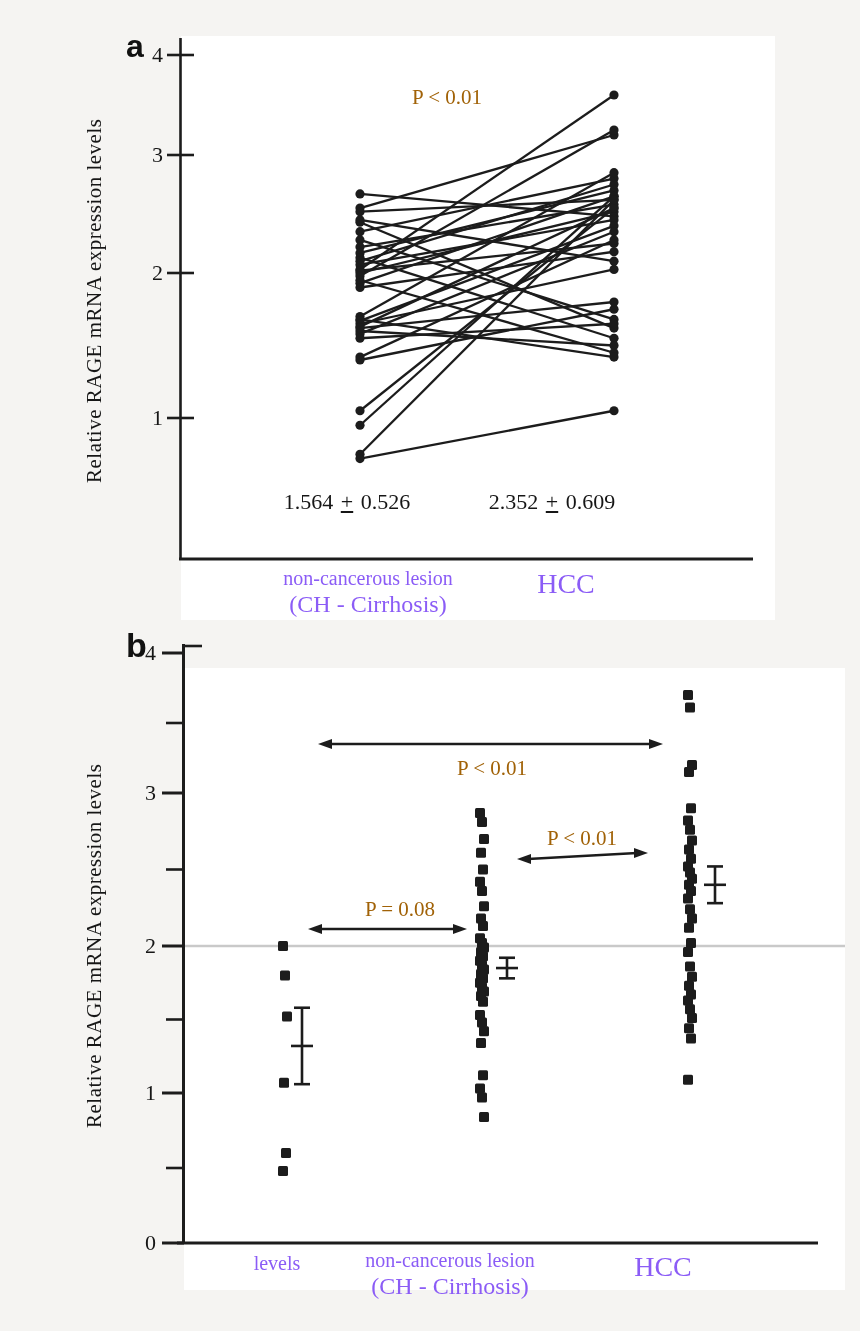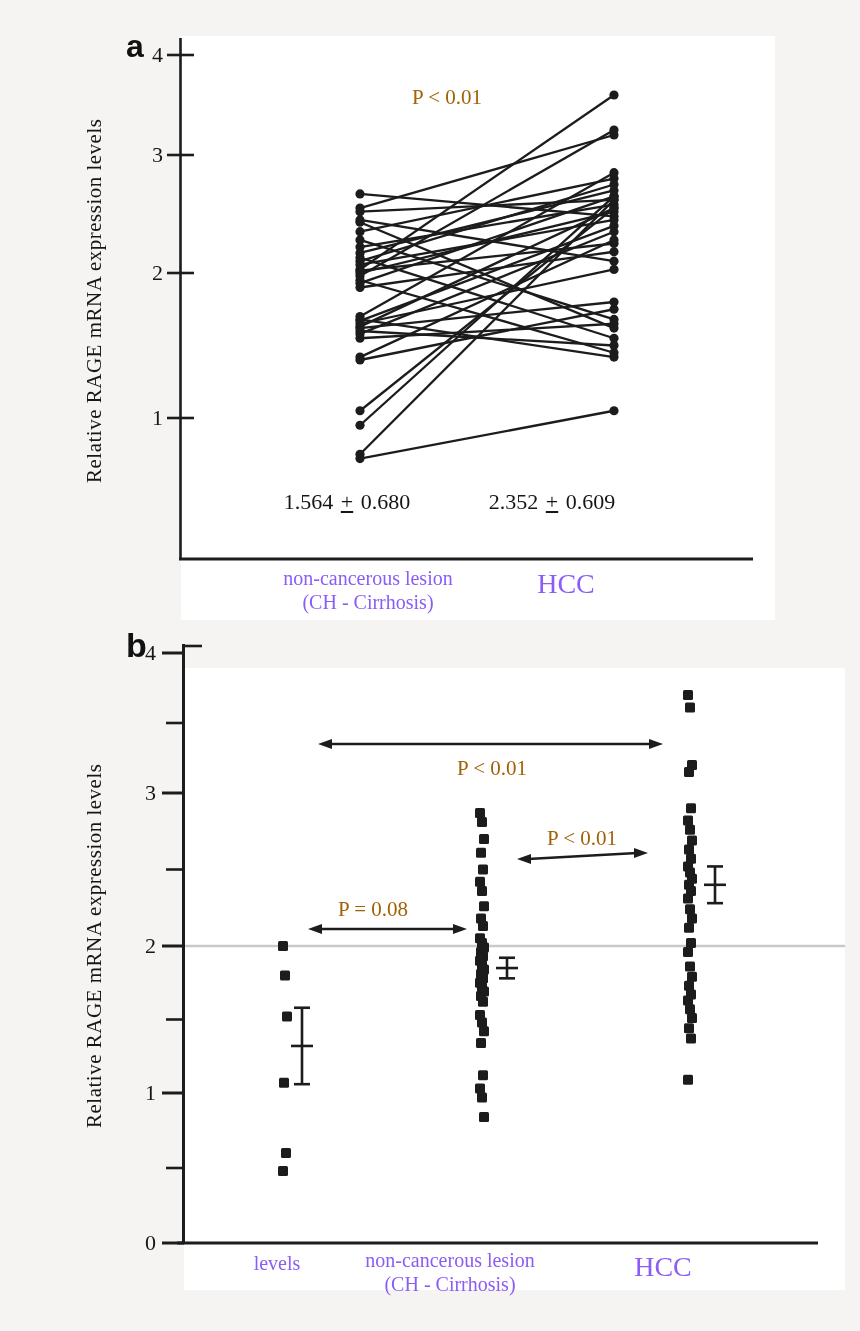--- a/index.html
+++ b/index.html
@@ -17,21 +17,21 @@
   .ytitle{
     writing-mode:vertical-rl;
     transform:rotate(180deg);
     font-size:21px;letter-spacing:.5px;
     text-align:center;white-space:nowrap;color:#161616;
   }
   .ann{font-size:21px;white-space:nowrap;transform:translateX(-50%);color:#a16207;}
   .mean{font-size:22px;white-space:nowrap;transform:translateX(-50%);color:#161616;}
   .mean .pm{text-decoration:underline;padding:0 2px;}
   .catlab{font-size:20px;text-align:center;transform:translateX(-50%);white-space:nowrap;color:#8b5cf6;line-height:1.2;}
-  .catlab .l2{font-size:20px;}
+  .catlab .l2{font-size:24px;}
   .hcc{font-size:28px;}
   .ticklab{
     position:absolute;font-size:22px;color:#161616;
     transform:translate(-100%,-50%);white-space:nowrap;
     font-family:"Liberation Serif","DejaVu Serif",serif;
   }
   svg{position:absolute;left:0;top:0;}
 </style>
 </head>
 <body>
@@ -259,21 +259,21 @@
 
 <div class="abs panel-letter" style="left:126px;top:30px">a</div>
 
 <div class="abs ytitle" style="left:82px;top:103px;height:395px">Relative RAGE mRNA expression levels</div>
 
 <div class="abs ann" style="left:447px;top:85px">P &lt; 0.01</div>
 
 <div class="abs mean" style="left:347px;top:489px">
   <span>1.564</span>
   <span class="pm">+</span>
-  <span>0.680</span>
+  <span>0.526</span>
 </div>
 <div class="abs mean" style="left:552px;top:489px">
   <span>2.352</span>
   <span class="pm">+</span>
   <span>0.609</span>
 </div>
 
 <div class="abs catlab" style="left:368px;top:566px">
   <div>non-cancerous lesion</div>
   <div class="l2">(CH - Cirrhosis)</div>
@@ -281,21 +281,21 @@
 <div class="abs catlab hcc" style="left:566px;top:567px">
   <div>HCC</div>
 </div>
 
 <div class="abs panel-letter" style="left:126px;top:628px;font-size:34px">b</div>
 
 <div class="abs ytitle" style="left:82px;top:722px;height:448px">Relative RAGE mRNA expression levels</div>
 
 <div class="abs ann" style="left:492px;top:756px">P &lt; 0.01</div>
 <div class="abs ann" style="left:582px;top:826px">P &lt; 0.01</div>
-<div class="abs ann" style="left:373px;top:897px">P = 0.08</div>
+<div class="abs ann" style="left:400px;top:897px">P = 0.08</div>
 
 <div class="abs catlab" style="left:277px;top:1251px">
   <div>levels</div>
 </div>
 <div class="abs catlab" style="left:450px;top:1248px">
   <div>non-cancerous lesion</div>
   <div class="l2">(CH - Cirrhosis)</div>
 </div>
 <div class="abs catlab hcc" style="left:663px;top:1250px">
   <div>HCC</div>

